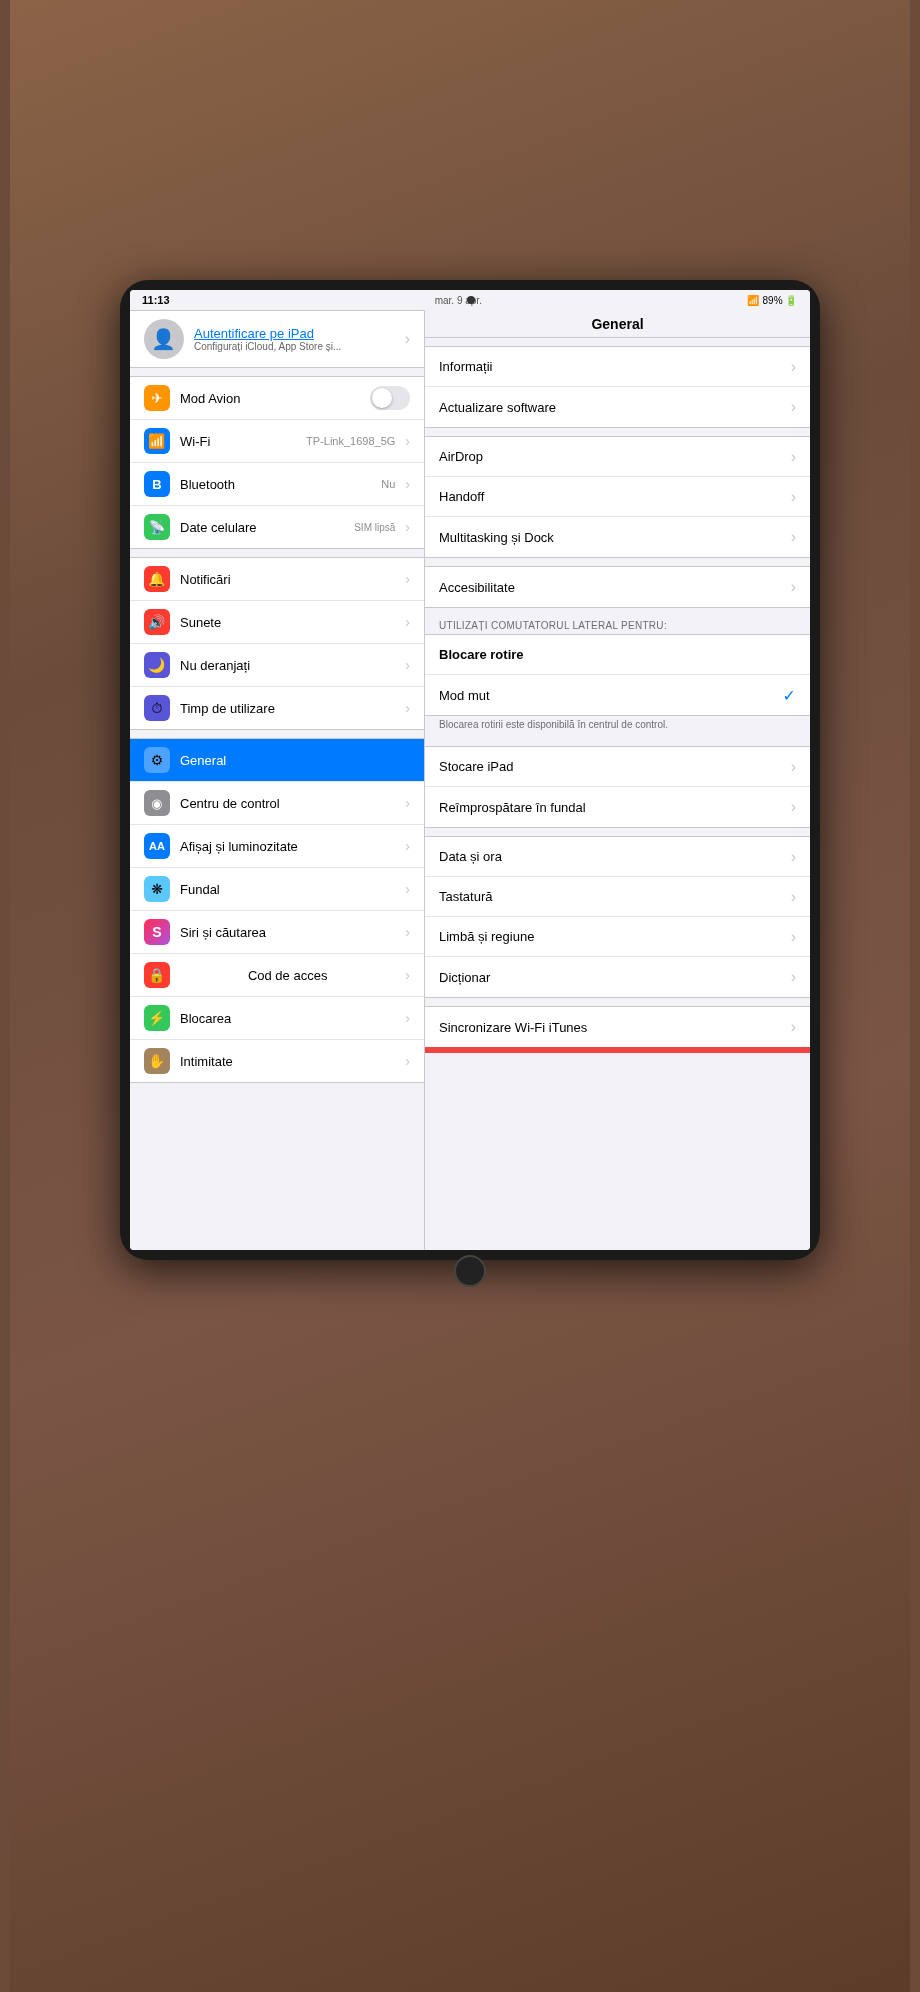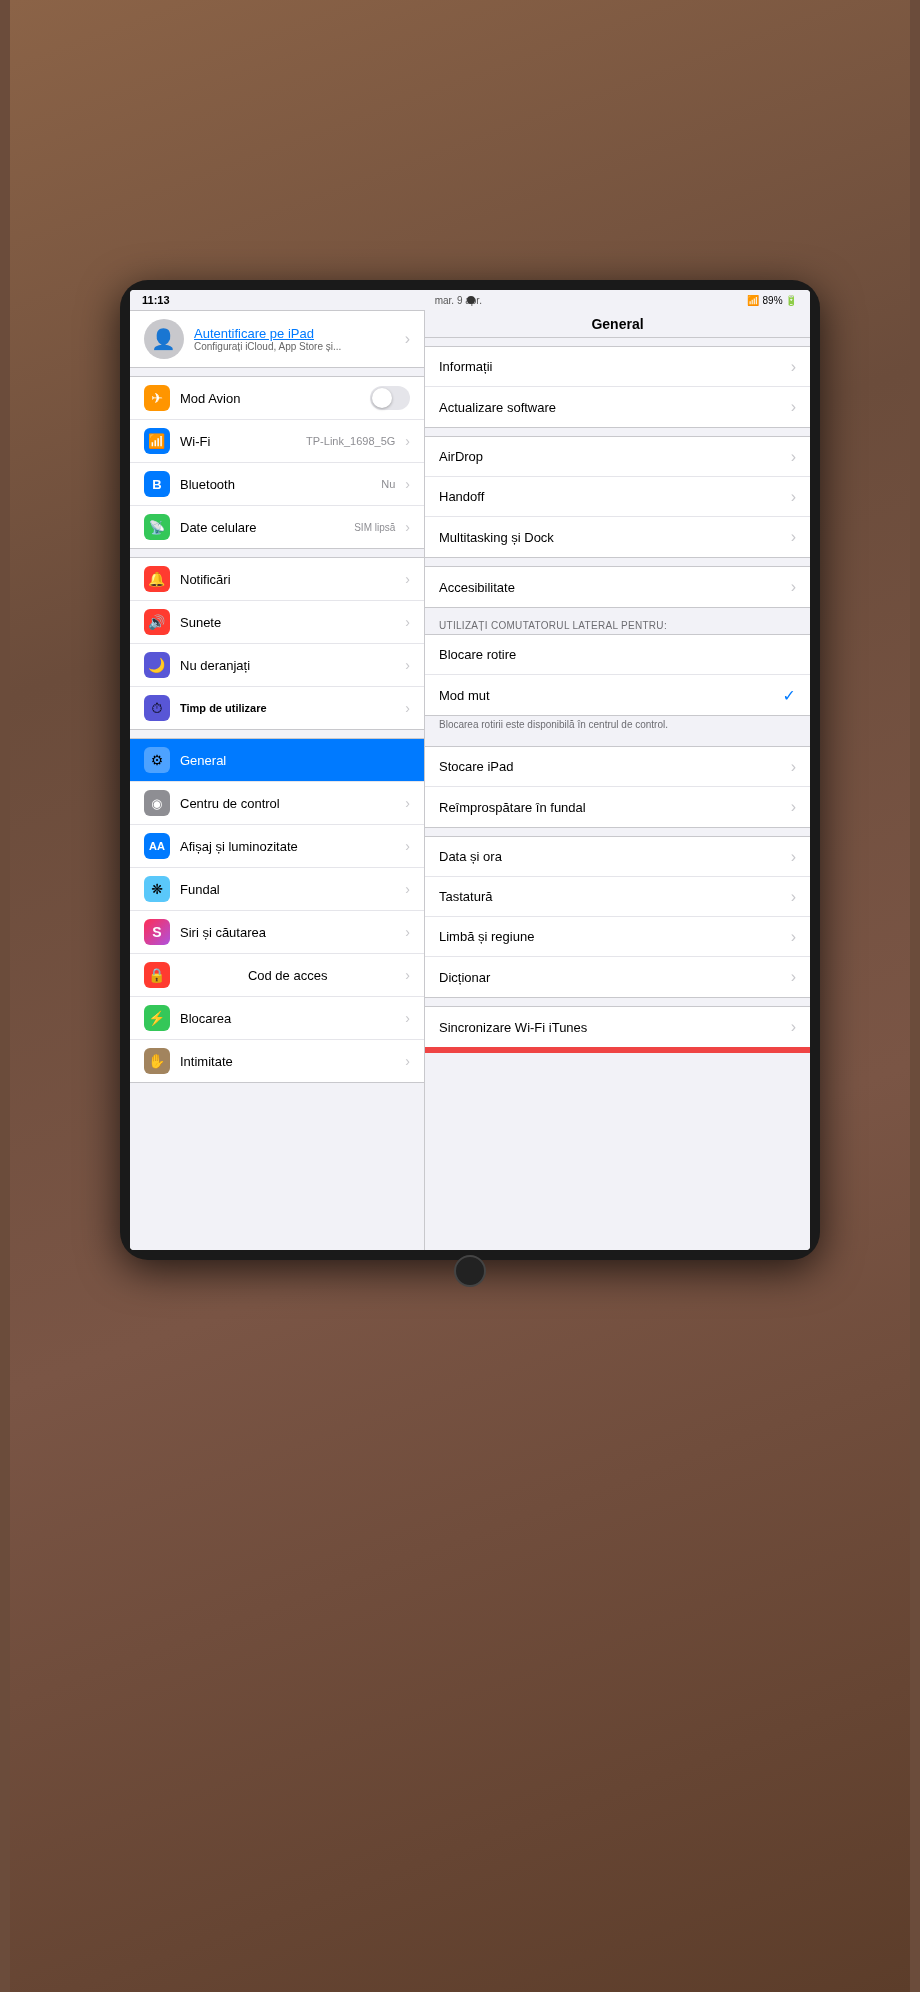--- a/index.html
+++ b/index.html
@@ -93,21 +93,21 @@
             </div>
 
             <div style="display:flex; align-items:center; padding:8px 14px; border-bottom:1px solid #e5e5ea; gap:10px; min-height:38px; cursor:pointer;">
               <div style="width:26px; height:26px; border-radius:6px; background:#5856d6; display:flex; align-items:center; justify-content:center; font-size:14px; flex-shrink:0;">🌙</div>
               <span style="flex:1; font-size:13px; color:#000;">Nu deranjați</span>
               <span style="color:#c8c8cc; font-size:14px;">›</span>
             </div>
 
             <div style="display:flex; align-items:center; padding:8px 14px; gap:10px; min-height:38px; cursor:pointer;">
               <div style="width:26px; height:26px; border-radius:6px; background:#5856d6; display:flex; align-items:center; justify-content:center; font-size:14px; flex-shrink:0;">⏱</div>
-              <span style="flex:1; font-size:11px; color:#000;font-weight:bold;">Timp de utilizare</span>
+              <span style="flex:1; font-size:13px; color:#000;">Timp de utilizare</span>
               <span style="color:#c8c8cc; font-size:14px;">›</span>
             </div>
           </div>
 
           <div style="background:#fff; border-top:1px solid #c8c8cc; border-bottom:1px solid #c8c8cc; margin-bottom:8px;">
 
             <div style="display:flex; align-items:center; padding:8px 14px; border-bottom:1px solid #e5e5ea; gap:10px; min-height:38px; cursor:pointer; background:#007aff;">
               <div style="width:26px; height:26px; border-radius:6px; background:rgba(255,255,255,0.3); display:flex; align-items:center; justify-content:center; font-size:14px; flex-shrink:0;">⚙</div>
               <span style="flex:1; font-size:13px; color:#fff; font-weight:500;">General</span>
             </div>
@@ -189,21 +189,21 @@
 
           <div style="background:#fff; border-top:1px solid #c8c8cc; border-bottom:1px solid #c8c8cc; margin:8px 0;">
             <div style="display:flex; align-items:center; padding:10px 14px; min-height:40px; cursor:pointer;">
               <span style="flex:1; font-size:13px; color:#000;">Accesibilitate</span>
               <span style="color:#c8c8cc; font-size:16px;">›</span>
             </div>
           </div>
 
           <div style="padding:4px 14px 3px; font-size:10px; color:#6d6d72; text-transform:uppercase; letter-spacing:0.3px;">UTILIZAȚI COMUTATORUL LATERAL PENTRU:</div>
           <div style="background:#fff; border-top:1px solid #c8c8cc; border-bottom:1px solid #c8c8cc; margin:0 0 0 0;">
-            <div style="display:flex; align-items:center; padding:10px 14px; border-bottom:1px solid #e5e5ea; min-height:40px; cursor:pointer;">
+            <div style="display:flex; align-items:center; padding:10px 14px; border-bottom:1px solid #e5e5ea; min-height:40px; cursor:pointer;font-weight:bold;">
               <span style="flex:1; font-size:13px; color:#000;">Blocare rotire</span>
             </div>
             <div style="display:flex; align-items:center; padding:10px 14px; min-height:40px; cursor:pointer;">
               <span style="flex:1; font-size:13px; color:#000;">Mod mut</span>
               <span style="color:#007aff; font-size:16px;">✓</span>
             </div>
           </div>
           <div style="padding:3px 14px 8px; font-size:10px; color:#6d6d72;">Blocarea rotirii este disponibilă în centrul de control.</div>
 
           <div style="background:#fff; border-top:1px solid #c8c8cc; border-bottom:1px solid #c8c8cc; margin:8px 0;">

